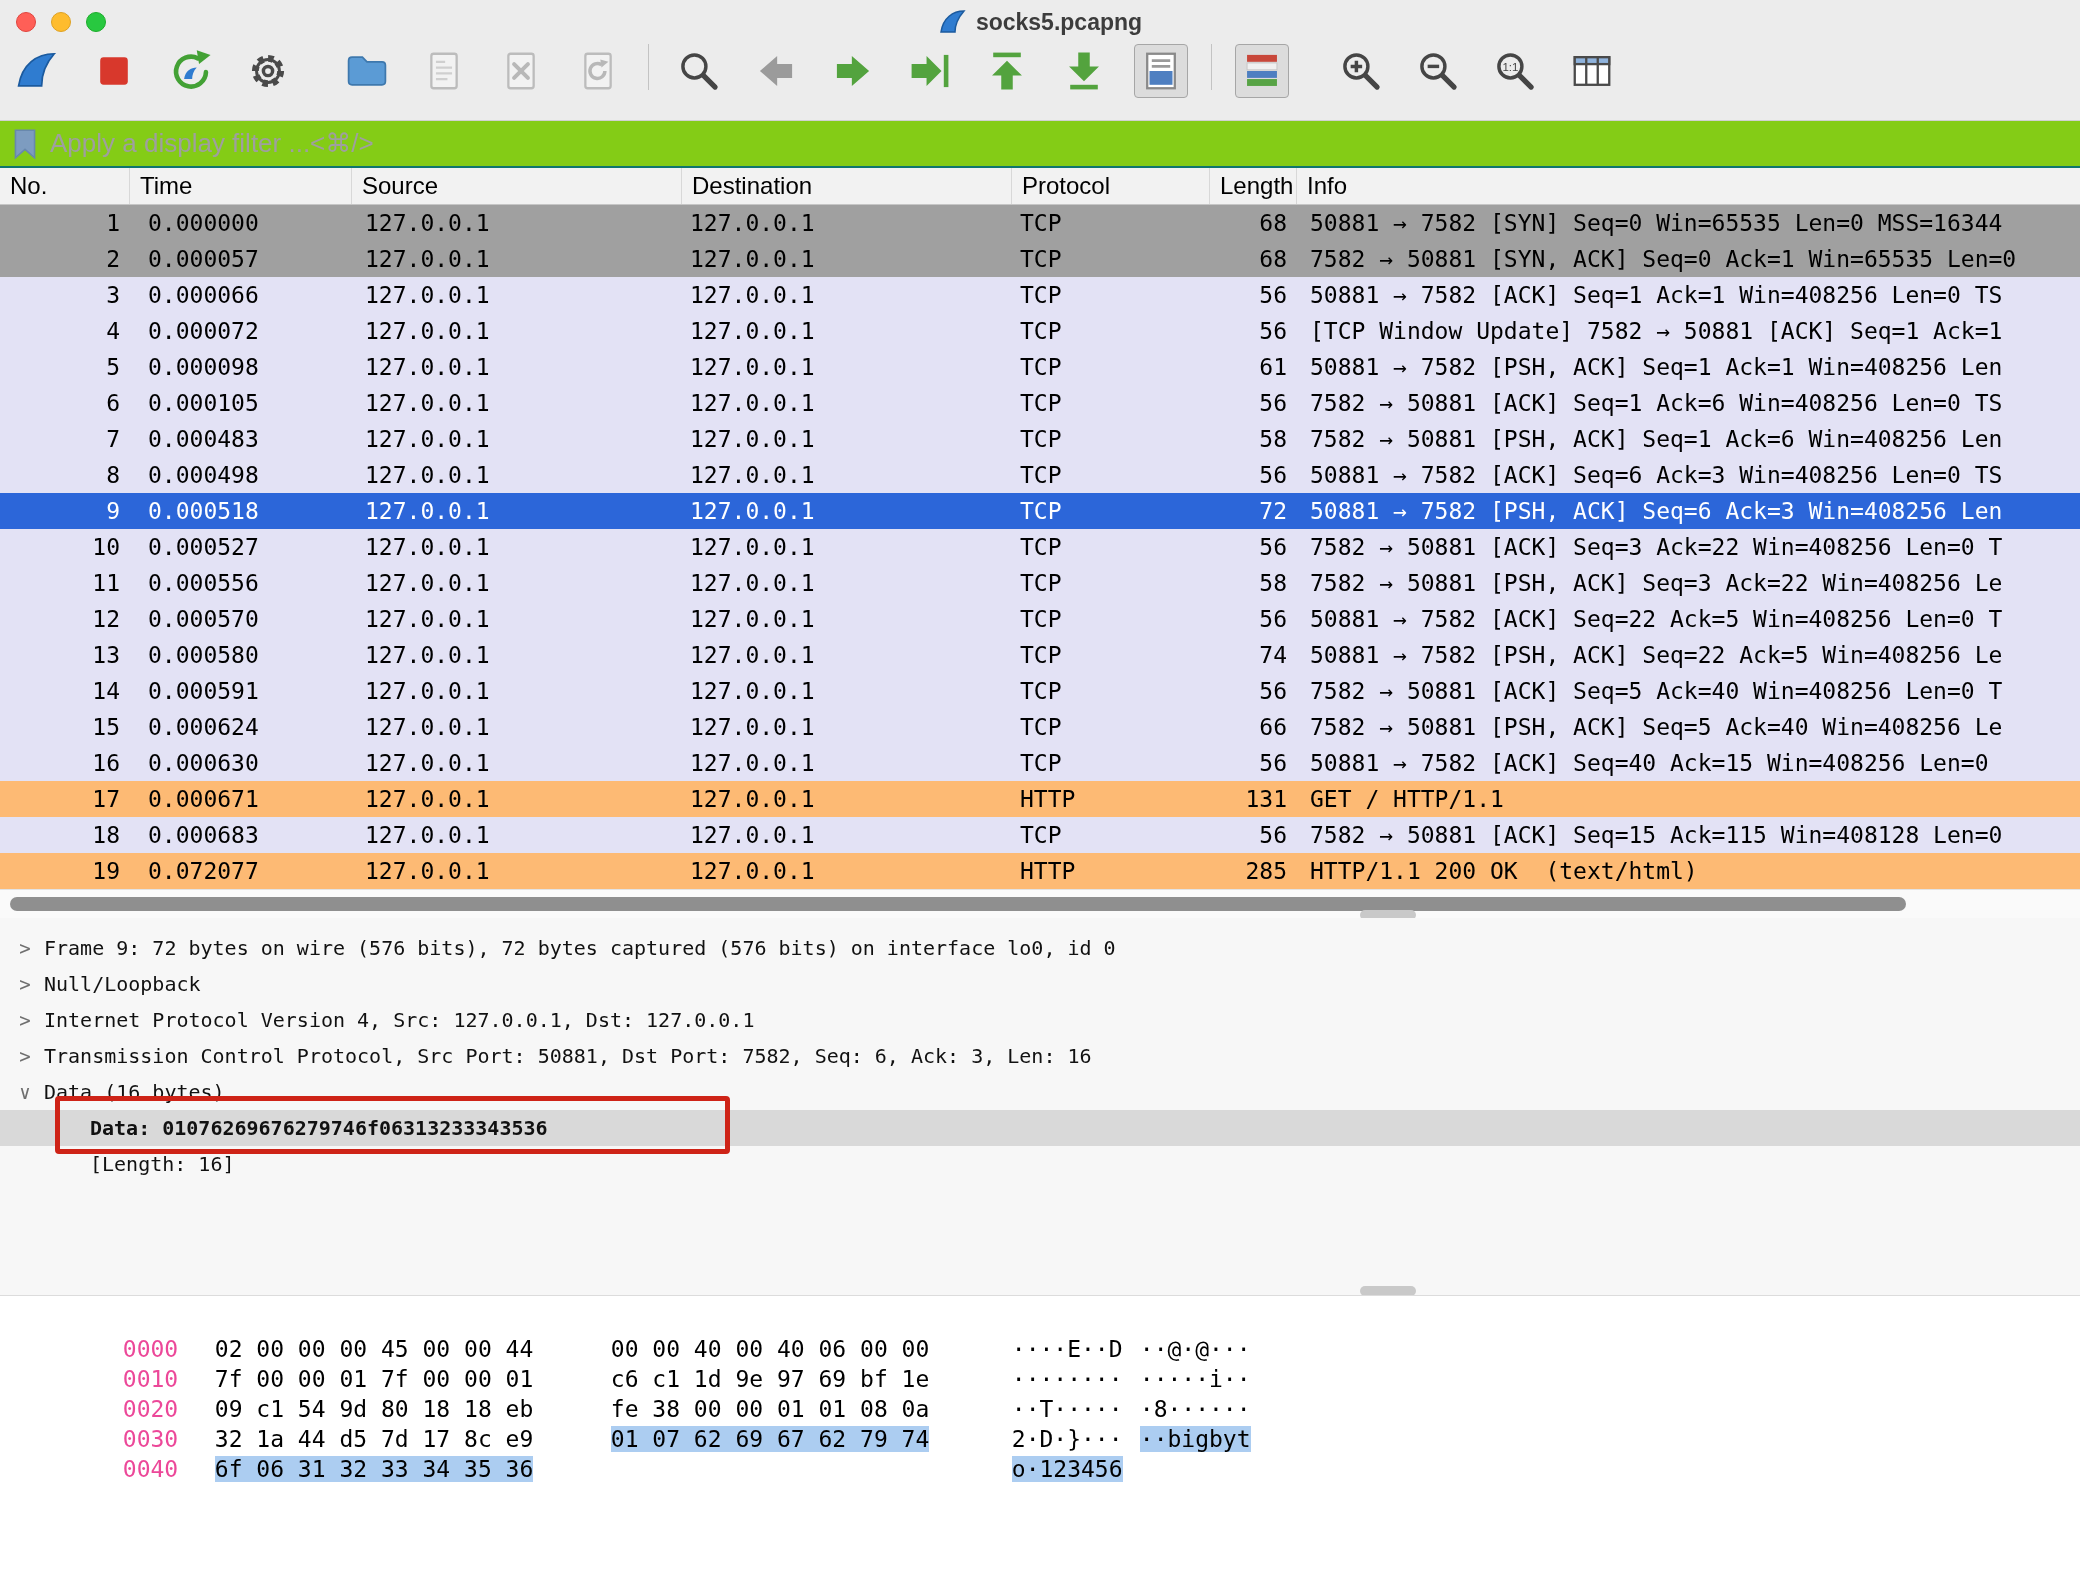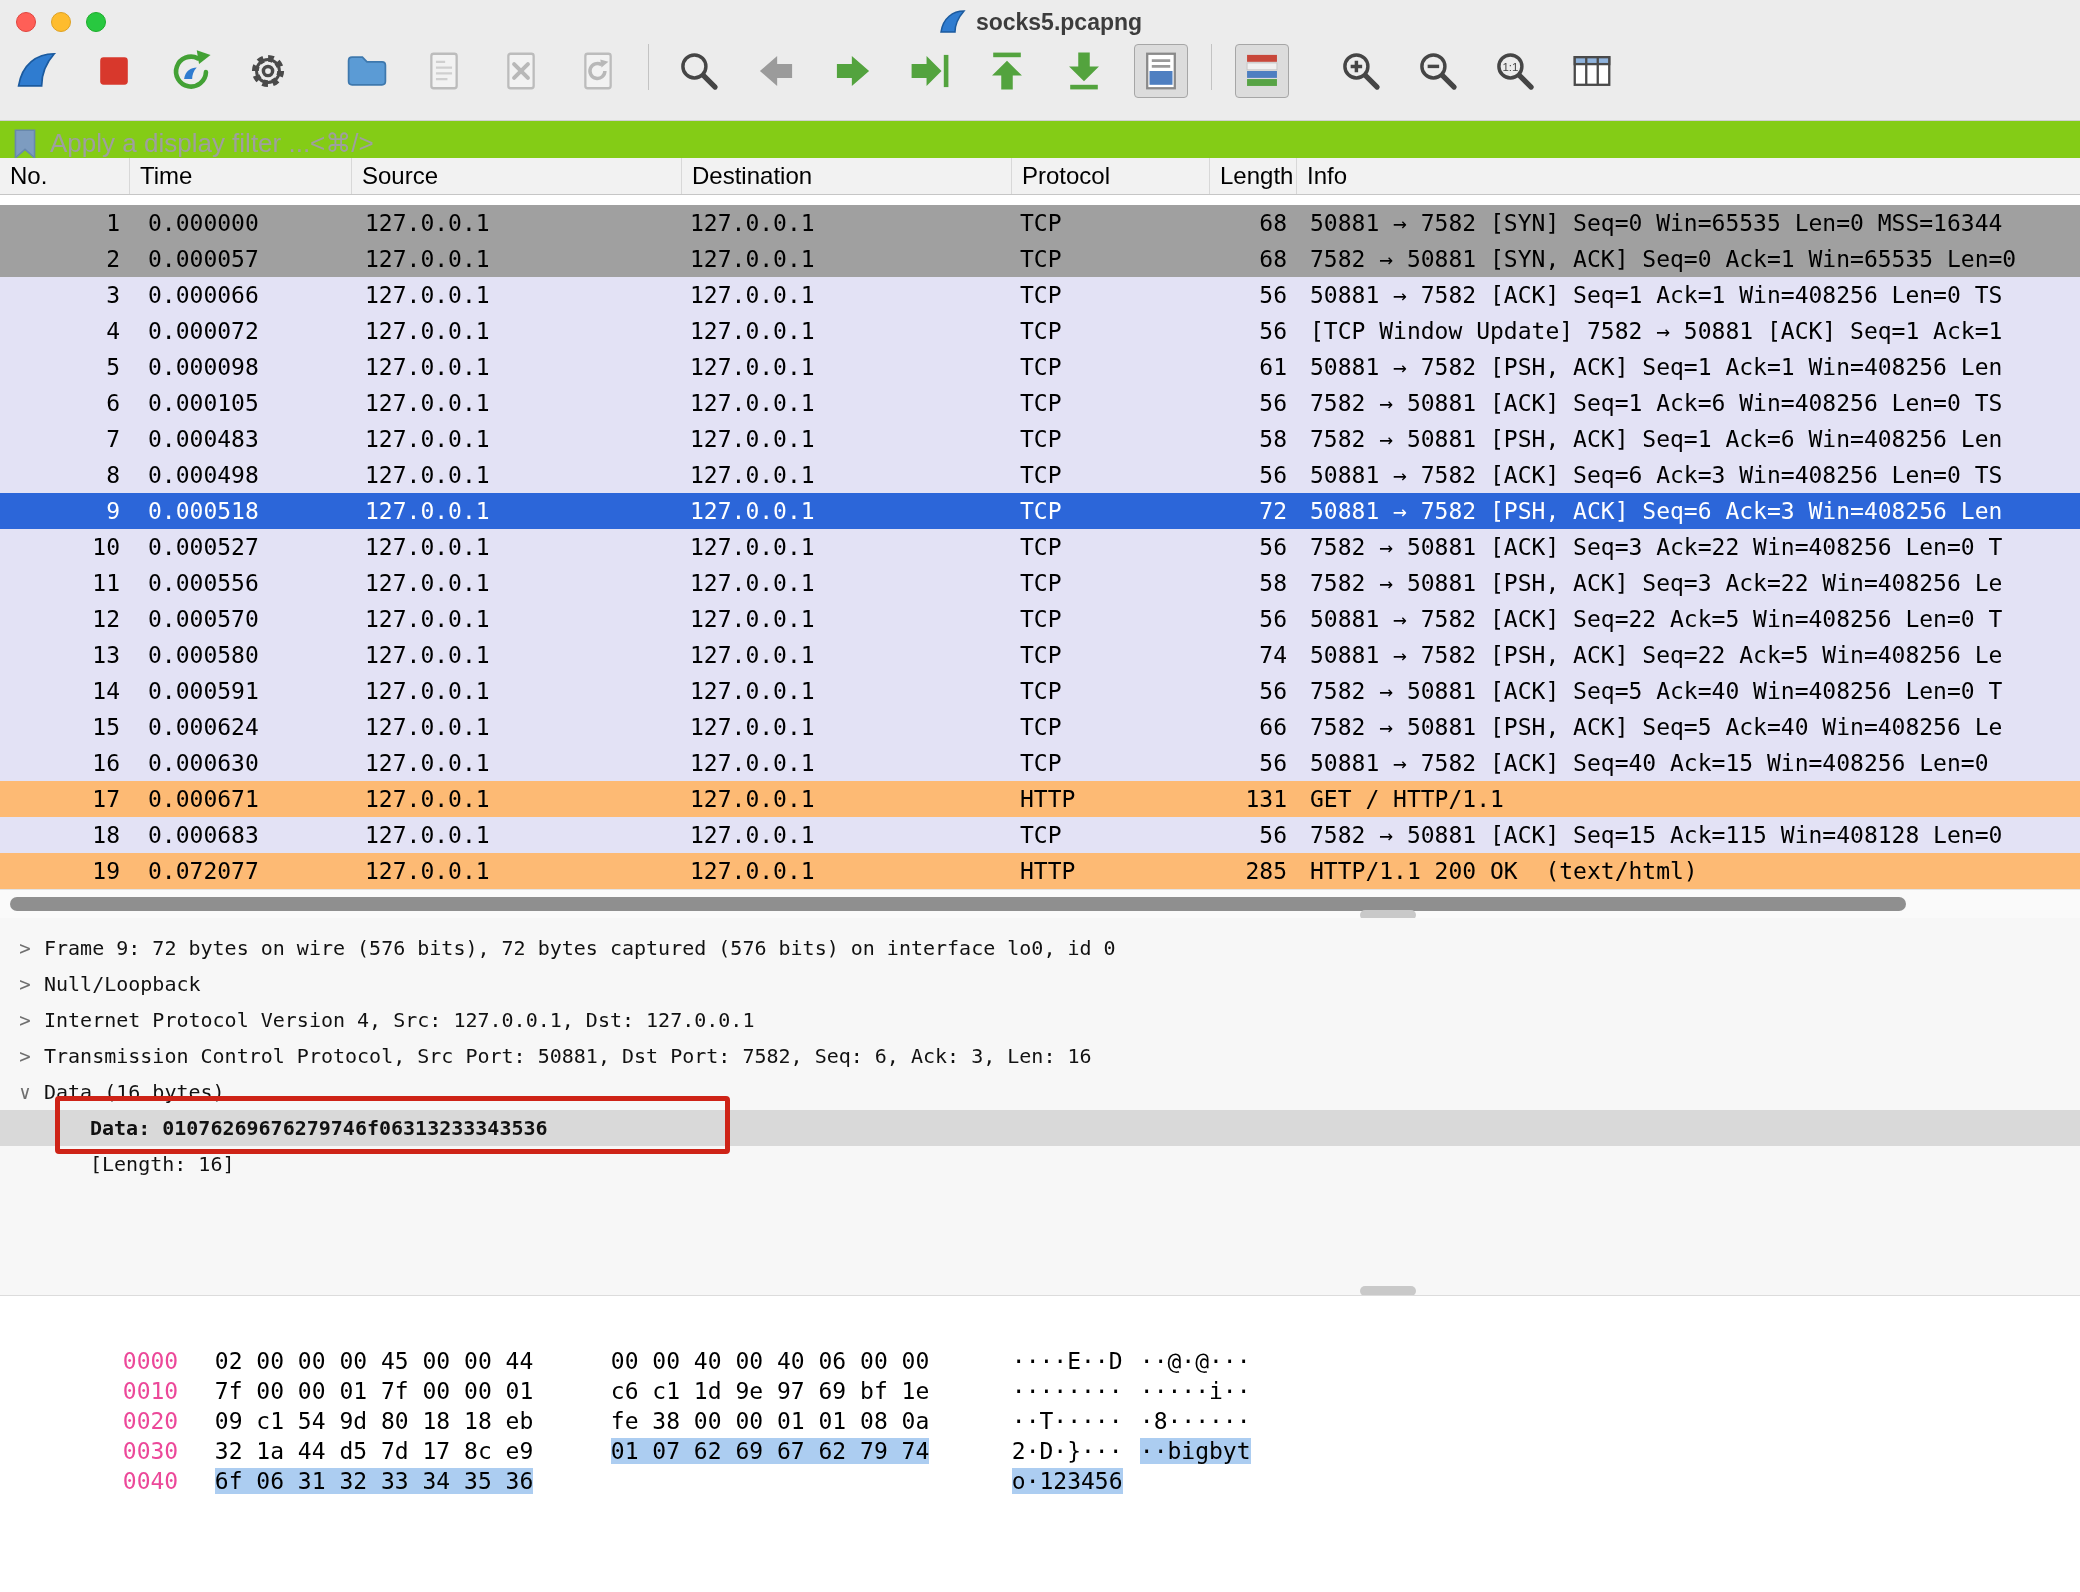--- a/index.html
+++ b/index.html
@@ -28,21 +28,21 @@
 
   
   .filterbar { position:absolute; top:120px; left:0; right:0; height:48px; background:#84cc16;
                border-top:1px solid #d0d0d0; border-bottom:2px solid #0f766e;
                display:flex; align-items:center; }
   .filter-input { flex:1; border:none; outline:none; font-size:26px; color:#444; background:transparent;
                   font-family:"Liberation Sans","DejaVu Sans",sans-serif; }
   .filter-input::placeholder { color:#9f9f9f; }
 
   
-  .colheader { position:absolute; top:158px; left:0; right:0; height:37px; background:#f2f2f2;
+  .colheader { position:absolute; top:168px; left:0; right:0; height:37px; background:#f2f2f2;
                border-bottom:1px solid #c6c6c6; display:flex; font-size:24px; color:#000; }
   .hcell { border-right:1px solid #d8d8d8; display:flex; align-items:center; padding-left:10px;
            overflow:hidden; white-space:nowrap; flex-shrink:0; }
   .w-no{width:130px;} .w-time{width:222px;} .w-src{width:330px;} .w-dst{width:330px;}
   .w-proto{width:198px;} .w-len{width:87px;} .w-info{flex:1; border-right:none;}
 
   .rows { position:absolute; top:205px; left:0; right:0; height:684px; overflow:hidden;
           font-family:"DejaVu Sans Mono",monospace; font-size:23px; background:#fff; }
   .prow { display:flex; height:36px; line-height:36px; white-space:pre; color:#000; }
   .cell { overflow:hidden; flex-shrink:0; }
@@ -76,21 +76,21 @@
   .sel { background:#d9d9d9; font-weight:bold; }
   .red-box { position:absolute; left:55px; top:178px; width:675px; height:58px;
              border:5px solid #ce2317; border-radius:4px; }
 
   
   .hexpane { position:absolute; top:1295px; left:0; right:0; bottom:0; background:#fff;
              border-top:1px solid #dcdcdc; padding-top:8px;
              font-family:"DejaVu Sans Mono",monospace; font-size:23px; color:#000; }
   .hrow { height:30px; line-height:30px; white-space:pre; }
   .off { display:inline-block; width:72px; margin-left:12px; color:#ec4899; }
-  .g1 { display:inline-block; width:320px; margin-left:20px;margin-top:12px; }
+  .g1 { display:inline-block; width:320px; margin-left:20px; }
   .g2 { display:inline-block; width:320px; margin-left:76px; }
   .a1 { display:inline-block; width:112px; margin-left:81px; }
   .a2 { display:inline-block; width:112px; margin-left:16px; }
   .hl { background:#accdf1; }
 </style>
 </head>
 <body>
 
 <div class="window">
 

